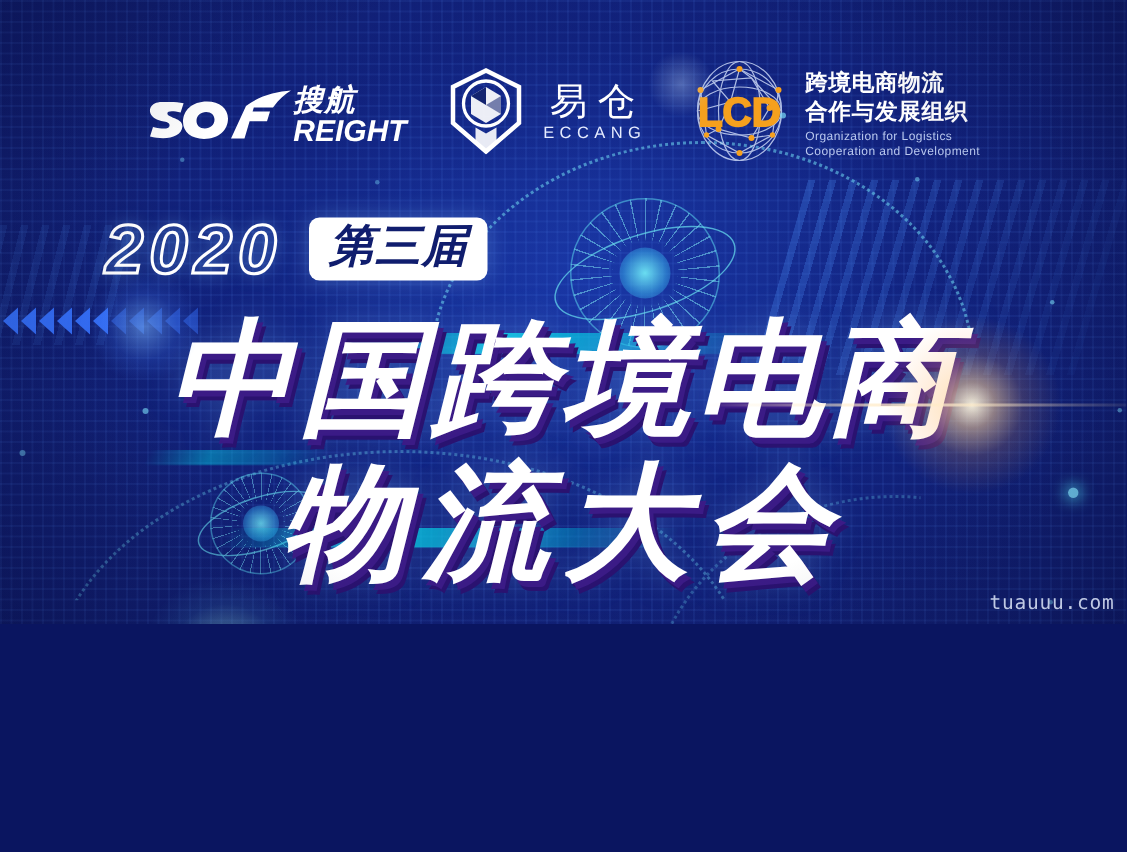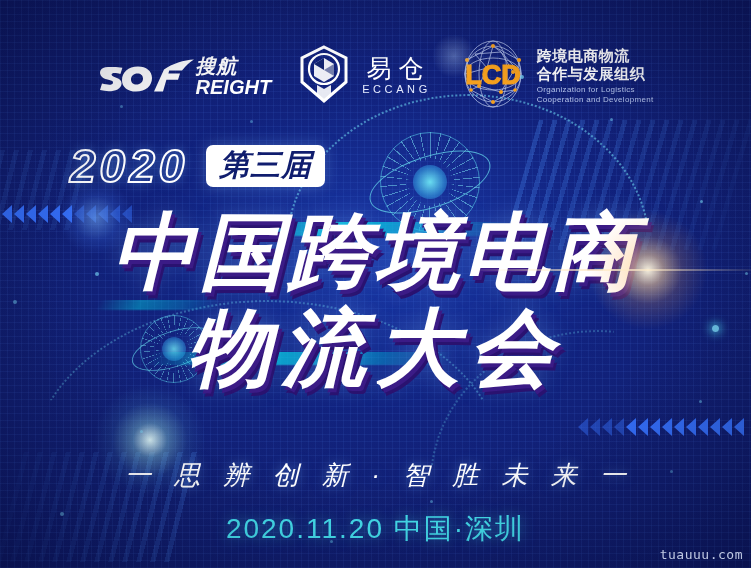--- a/index.html
+++ b/index.html
@@ -5,21 +5,21 @@
   html, body {
     margin: 0; padding: 0;
     background: #0a1560;
   }
   body {
     font-family: "Liberation Sans", "DejaVu Sans", sans-serif;
   }
   #poster {
     position: relative;
     width: 751px;
-    height: 568px;
+    height: 416px;
     overflow: hidden;
     background:
       radial-gradient(ellipse 520px 360px at 52% 44%, rgba(30,70,200,0.55) 0%, rgba(16,38,150,0.25) 45%, rgba(10,20,95,0) 75%),
       radial-gradient(ellipse 900px 620px at 50% 50%, #14267f 0%, #101d6e 45%, #0a1257 78%, #080f45 100%);
   }
 
   
   .grid {
     position: absolute; inset: 0;
     background-image:

